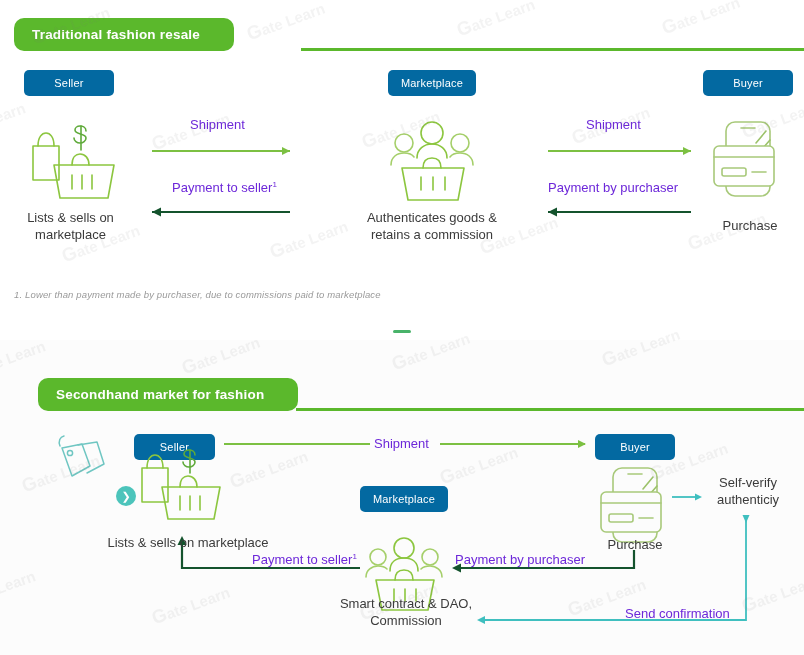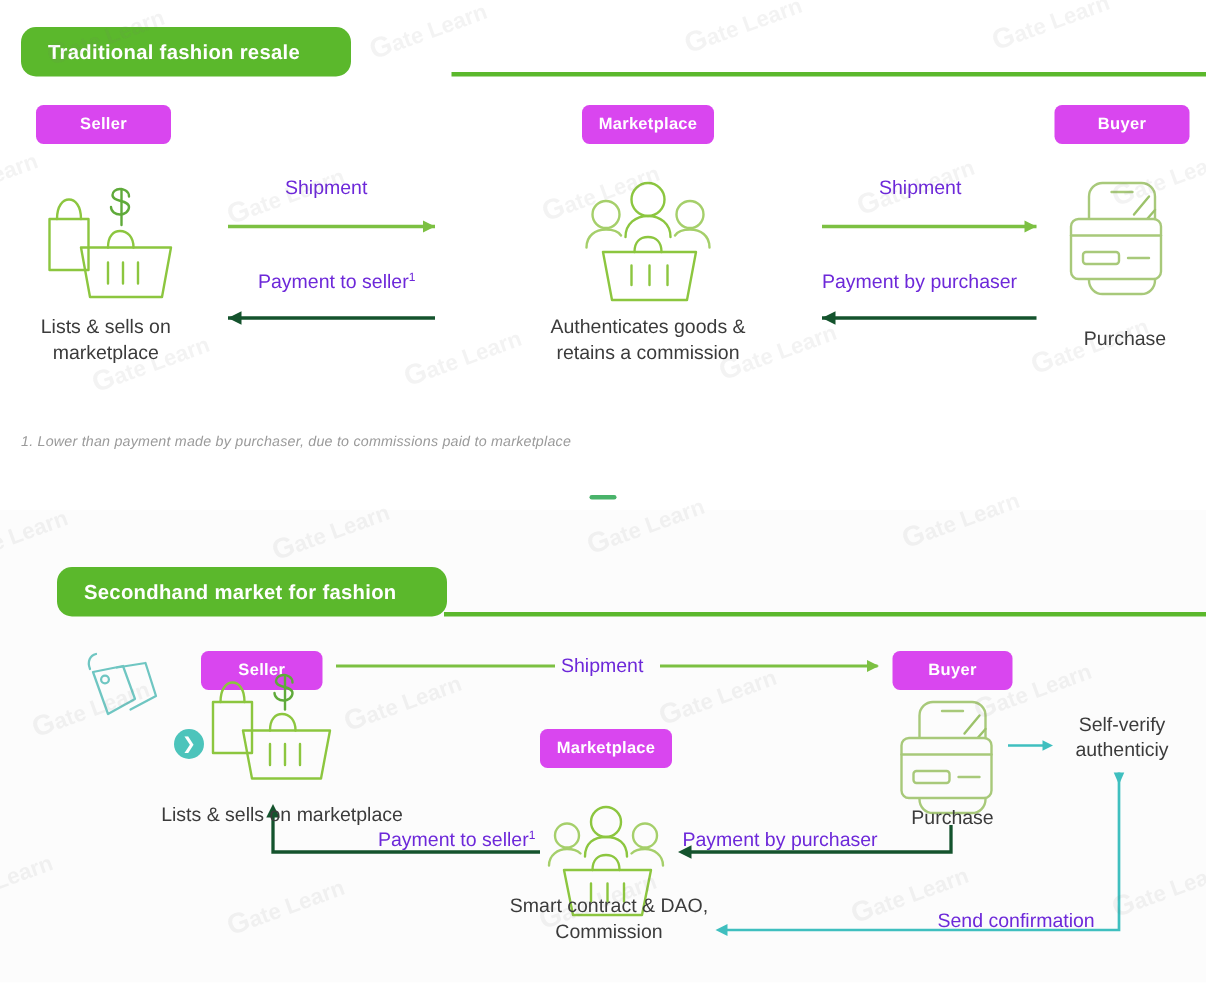--- a/index.html
+++ b/index.html
@@ -48,29 +48,28 @@
   .ribbon-rule {
     position: absolute;
     height: 3px;
     background: #5bb82c;
     bottom: 0;
   }
 
   
   .pill {
     position: absolute;
-    background: #d946ef;
+    background: #0369a1;
     color: #ffffff;
     font-size: 11px;
     border-radius: 5px;
     text-align: center;
     line-height: 26px;
     height: 26px;
     letter-spacing: .2px;
-    font-weight: bold;
   }
 
   
   .cap {
     position: absolute;
     color: #3b3b3b;
     font-size: 13px;
     line-height: 17px;
     text-align: center;
   }

